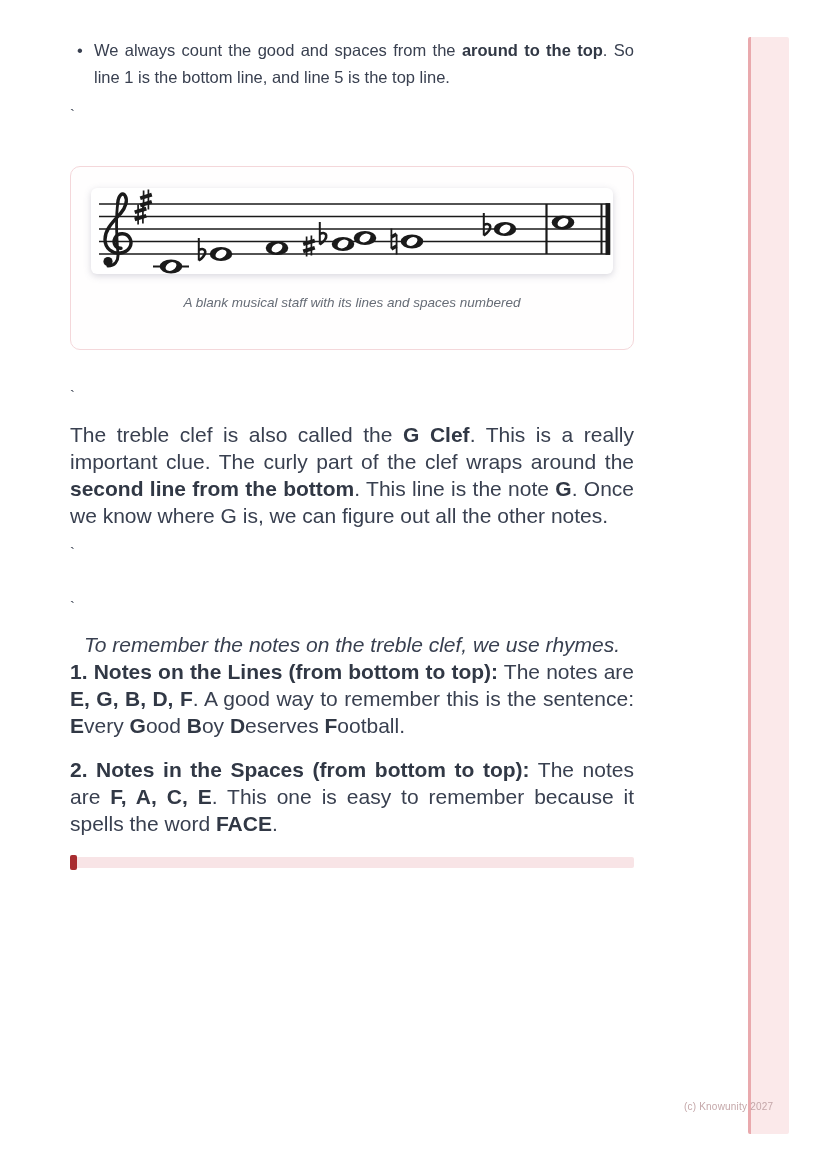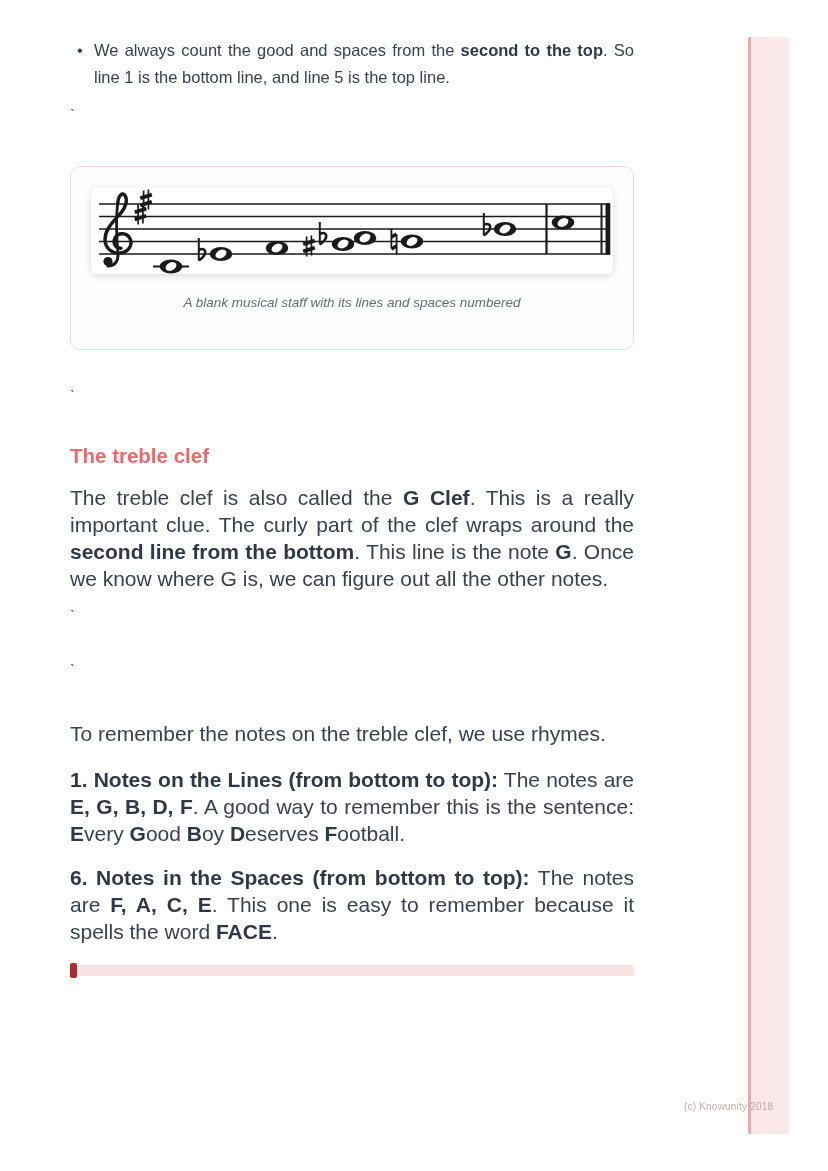--- a/index.html
+++ b/index.html
@@ -27,22 +27,22 @@
                 overflow:hidden; }
   .staff-card svg { display:block; width:522px; height:86px; }
   .figure-caption { margin-top:20px; font-size:13.5px; line-height:18px;
                     font-style:italic; color:#666c76; text-align:center; }
 
   .section-heading { margin-top:36px; font-size:20.5px; line-height:27px;
                      font-weight:700; color:#ed686c; }
 
   .para { text-align:justify; font-size:21px; line-height:27px; }
   .para-intro { margin-top:15px; }
-  .para-rhymes { margin-top:40px; text-align:left; }
-  .para-lines { margin-top:19px; }
+  .para-rhymes { margin-top:14px; text-align:center;font-style:italic; }
+  .para-lines { }
   .para-spaces { margin-top:17px; }
   .b { font-weight:700; color:#313845; }
 
   
   .progress-bar { position:relative; margin-top:20px; width:564px; height:11px;
                   background:#f8e4e6; border-radius:2px; }
   .progress-cap { position:absolute; left:0; top:-2px; width:6.5px; height:15px;
                   background:#a82c30; border-radius:2px; }
 
   
@@ -132,53 +132,52 @@
         <rect x="514.5" y="15.2" width="4.8" height="51.6" fill="#1a1a1a"></rect>
       </g>
     </g>
   </defs>
 </svg>
 
 <div class="page">
   <div class="content">
 
     <div class="bullet-li">
-      <span class="bullet-dot">•</span><span><span>We always count the good and spaces from the </span><span class="b">second to the top</span><span>. So line 1 is the bottom line, and line 5 is the top line.</span></span>
+      <span class="bullet-dot">•</span><span><span>We always count the good and spaces from the </span><span class="b">around to the top</span><span>. So line 1 is the bottom line, and line 5 is the top line.</span></span>
     </div>
 
     <p class="tick tick-1">`</p>
 
     <div class="figure-box">
       <div class="staff-card">
         <svg viewBox="0 0 522 86">
           <use href="#staff-art"></use>
         </svg>
       </div>
       <div class="figure-caption">A blank musical staff with its lines and spaces numbered</div>
     </div>
 
     <p class="tick tick-2">`</p>
 
-    <h2 class="section-heading">The treble clef</h2>
 
     <p class="para para-intro"><span>The treble clef is also called the </span><span class="b">G Clef</span><span>. This is a really important clue. The curly part of the clef wraps around the </span><span class="b">second line from the bottom</span><span>. This line is the note </span><span class="b">G</span><span>. Once we know where G is, we can figure out all the other notes.</span></p>
 
     <p class="tick tick-3">`</p>
 
 
     <p class="tick tick-4">`</p>
 
     <p class="para para-rhymes">To remember the notes on the treble clef, we use rhymes.</p>
 
     <p class="para para-lines"><span class="b">1. Notes on the Lines (from bottom to top):</span><span> The notes are </span><span class="b">E, G, B, D, F</span><span>. A good way to remember this is the sentence: </span><span class="b">E</span><span>very </span><span class="b">G</span><span>ood </span><span class="b">B</span><span>oy </span><span class="b">D</span><span>eserves </span><span class="b">F</span><span>ootball.</span></p>
 
-    <p class="para para-spaces"><span class="b">6. Notes in the Spaces (from bottom to top):</span><span> The notes are </span><span class="b">F, A, C, E</span><span>. This one is easy to remember because it spells the word </span><span class="b">FACE</span><span>.</span></p>
+    <p class="para para-spaces"><span class="b">2. Notes in the Spaces (from bottom to top):</span><span> The notes are </span><span class="b">F, A, C, E</span><span>. This one is easy to remember because it spells the word </span><span class="b">FACE</span><span>.</span></p>
 
     <div class="progress-bar">
       <div class="progress-cap"></div>
     </div>
 
   </div>
 
   <div class="right-scrollbar"></div>
 
-  <div class="copyright">(c) Knowunity 2018</div>
+  <div class="copyright">(c) Knowunity 2027</div>
 </div>
 
 </body></html>

